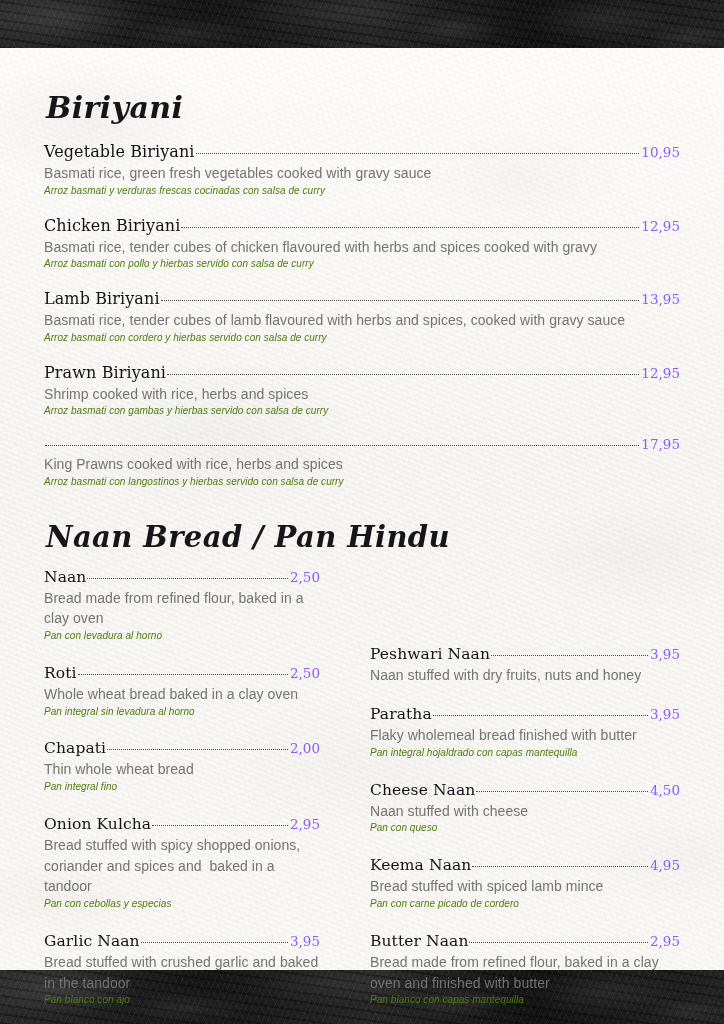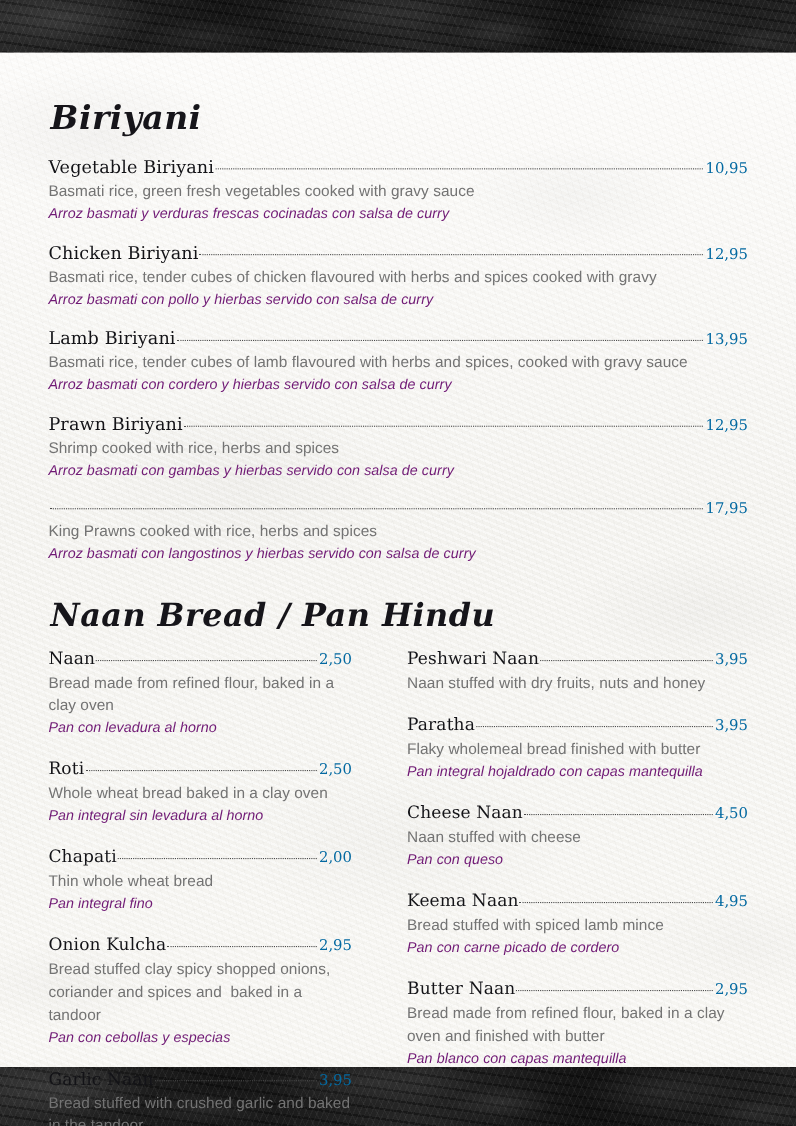--- a/index.html
+++ b/index.html
@@ -112,54 +112,55 @@
     flex: 1 1 auto;
     min-width: 6px;
     border-bottom: 1.5px dotted #4a4a4a;
     transform: translateY(-3px);
     margin: 0 1px;
     height: 1px;
   }
   .dish-price {
     font-family: "DejaVu Serif", "Liberation Serif", serif;
     font-size: 13.5px;
-    color: #0369a1;
+    color: #8b5cf6;
     white-space: nowrap;
     padding-left: 1px;
   }
 
   .dish-desc {
     font-family: "Liberation Sans", sans-serif;
     font-size: 14px;
     color: #737373;
     line-height: 1.48;
     margin-top: 2px;
     letter-spacing: 0.05px;
     white-space: pre-wrap;
   }
   .dish-desc-es {
     font-family: "Liberation Sans", sans-serif;
     font-style: italic;
-    font-size: 13px;
-    color: #701a75;
+    font-size: 10px;
+    color: #4d7c0f;
     line-height: 1.48;
     letter-spacing: 0.05px;
     white-space: pre-wrap;
   }
 
   
   #biriyani-list { margin-top: 8px; }
   #biriyani-list .dish { margin-top: 17px; }
   #biriyani-list .dish-name { font-size: 16px; text-align: center; }
   #biriyani-list .dish-price { font-size: 13.5px; }
 
   
   .bread-columns {
     display: flex;
     margin-top: 14px;
+    align-items: flex-end;
   }
   .bread-col { width: 50%; box-sizing: border-box; }
   .bread-col.left { padding-right: 42px; }
   .bread-col.right { padding-left: 8px; }
   .bread-col .dish { margin-top: 20px; }
   .bread-col .dish:first-child { margin-top: 0; }
   .bread-col .dish-name { font-size: 15.5px; }
 </style>
 </head>
 <body>
@@ -262,21 +263,21 @@
           <div class="dish-desc">Thin whole wheat bread</div>
           <div class="dish-desc-es">Pan integral fino</div>
         </div>
 
         <div class="dish">
           <div class="dish-line">
             <span class="dish-name">Onion Kulcha</span>
             <span class="leader"></span>
             <span class="dish-price">2,95</span>
           </div>
-          <div class="dish-desc">Bread stuffed clay spicy shopped onions, coriander and spices and  baked in a tandoor</div>
+          <div class="dish-desc">Bread stuffed with spicy shopped onions, coriander and spices and  baked in a tandoor</div>
           <div class="dish-desc-es">Pan con cebollas y especias</div>
         </div>
 
         <div class="dish">
           <div class="dish-line">
             <span class="dish-name">Garlic Naan</span>
             <span class="leader"></span>
             <span class="dish-price">3,95</span>
           </div>
           <div class="dish-desc">Bread stuffed with crushed garlic and baked in the tandoor</div>

